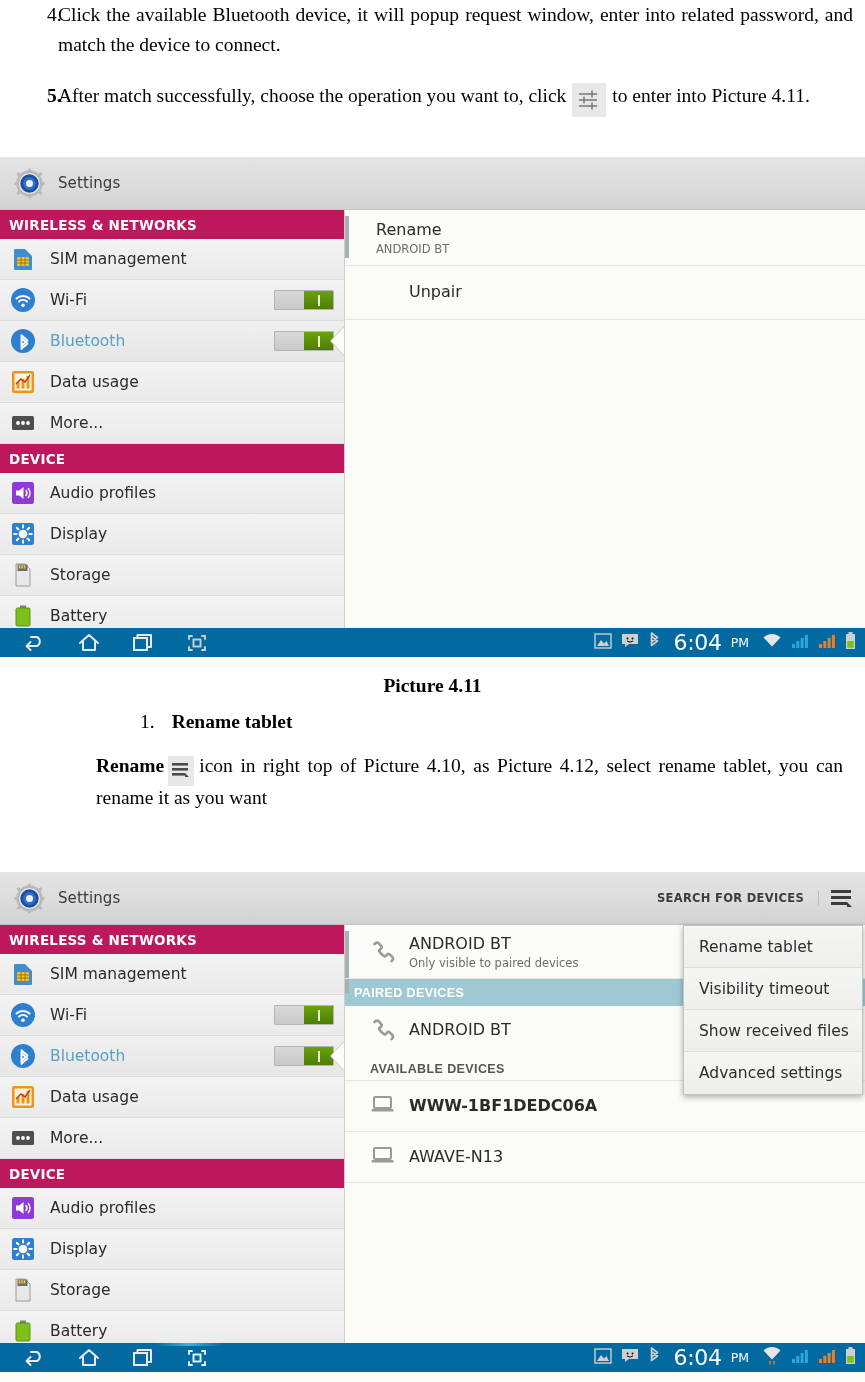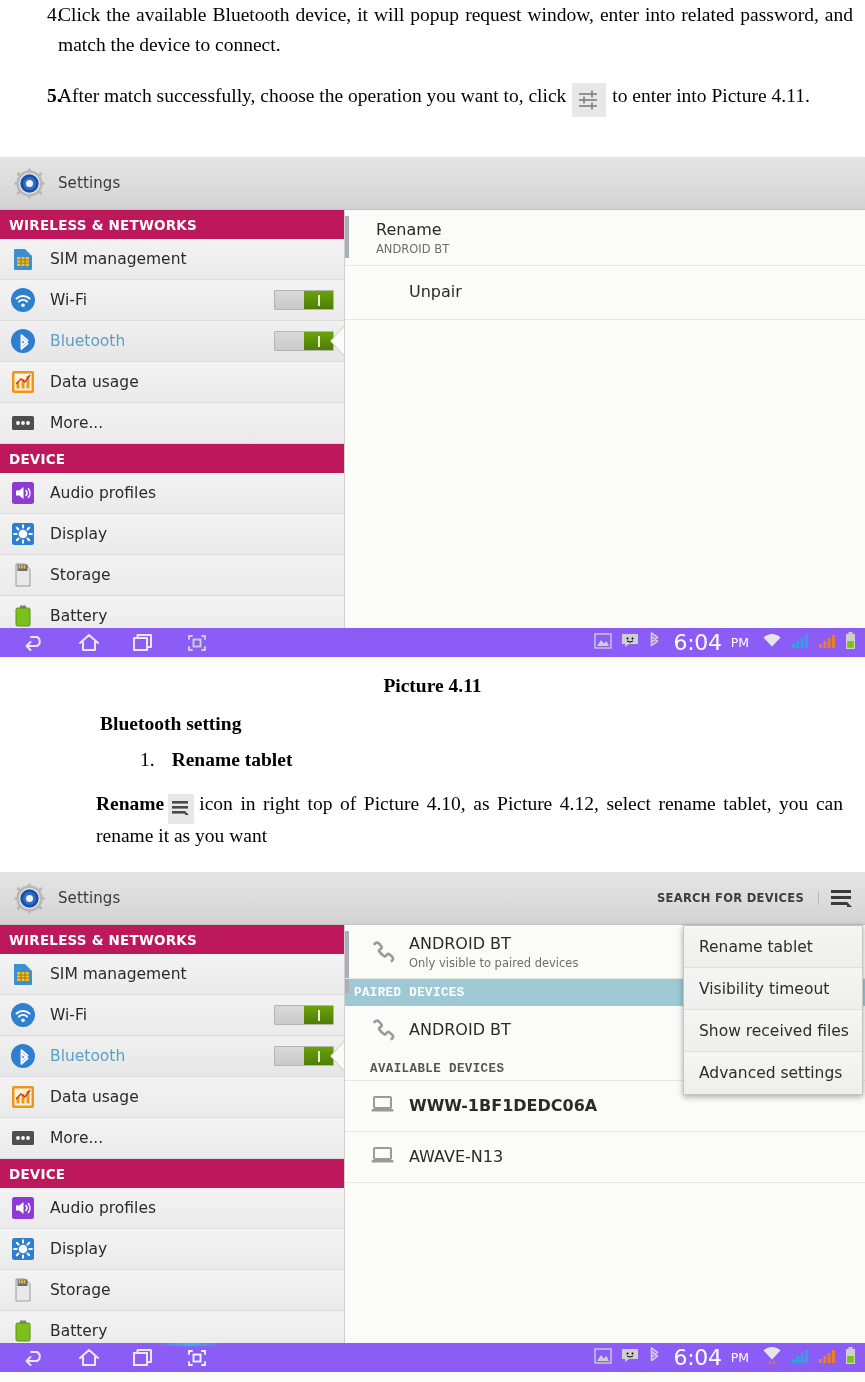--- a/index.html
+++ b/index.html
@@ -220,21 +220,21 @@
     color: #6d6d6d;
     margin-top: 2px;
   }
   .bt-rowicon {
     position: absolute;
     left: 25px; top: 50%;
     transform: translateY(-50%);
     width: 28px; height: 24px;
   }
   .dev-header {
-    font-family: Liberation Mono, monospace;
+    font-family: Liberation Sans, sans-serif;
     font-size: 12.5px;
     font-weight: bold;
     letter-spacing: .4px;
   }
   .dev-header.paired {
     background: #9ec9d4;
     color: #ffffff;
     height: 27px;
     display: flex;
     align-items: center;
@@ -269,21 +269,21 @@
     padding-left: 15px;
     border-bottom: 1px solid #dedede;
     box-sizing: border-box;
     background: linear-gradient(to bottom,#f5f5f3,#eeeeec);
   }
   .dd-item:last-child { border-bottom: none; }
 
   
   .navbar {
     height: 29px;
-    background: #8b5cf6;
+    background: #0369a1;
     display: flex;
     align-items: center;
     position: relative;
   }
   .nav-left {
     display: flex;
     align-items: center;
     gap: 28px;
     padding-left: 22px;
   }
@@ -640,21 +640,20 @@
           <rect x="2.2" y="10" width="6.6" height="6.8" fill="#7cc11a"></rect>
         </svg>
       </span>
     </div>
   </div>
 </div>
 
 <div style="position:absolute; left:0; top:675px; width:865px;">
   <div class="caption" style="margin-top:0;">Picture 4.11</div>
 
-  <div class="h-bluetooth" style="margin-top:16px; padding-left:100px;">Bluetooth setting</div>
 
   <div style="display:flex; margin-top:14px; padding-left:140px;">
     <span class="h-rename" style="font-weight:normal;">1.</span>
     <span class="h-rename" style="margin-left:17px;">Rename tablet</span>
   </div>
 
   <div class="para-justify" style="margin-top:17px; padding-left:96px; padding-right:22px; font-size:19.5px; line-height:1.62;">
     <b>Rename</b><span class="inline-icon icon-hamburger">
       <svg width="18" height="20" viewBox="0 0 18 20">
         <rect x="0" y="2" width="16" height="2.6" fill="#4a4a4a"></rect>

